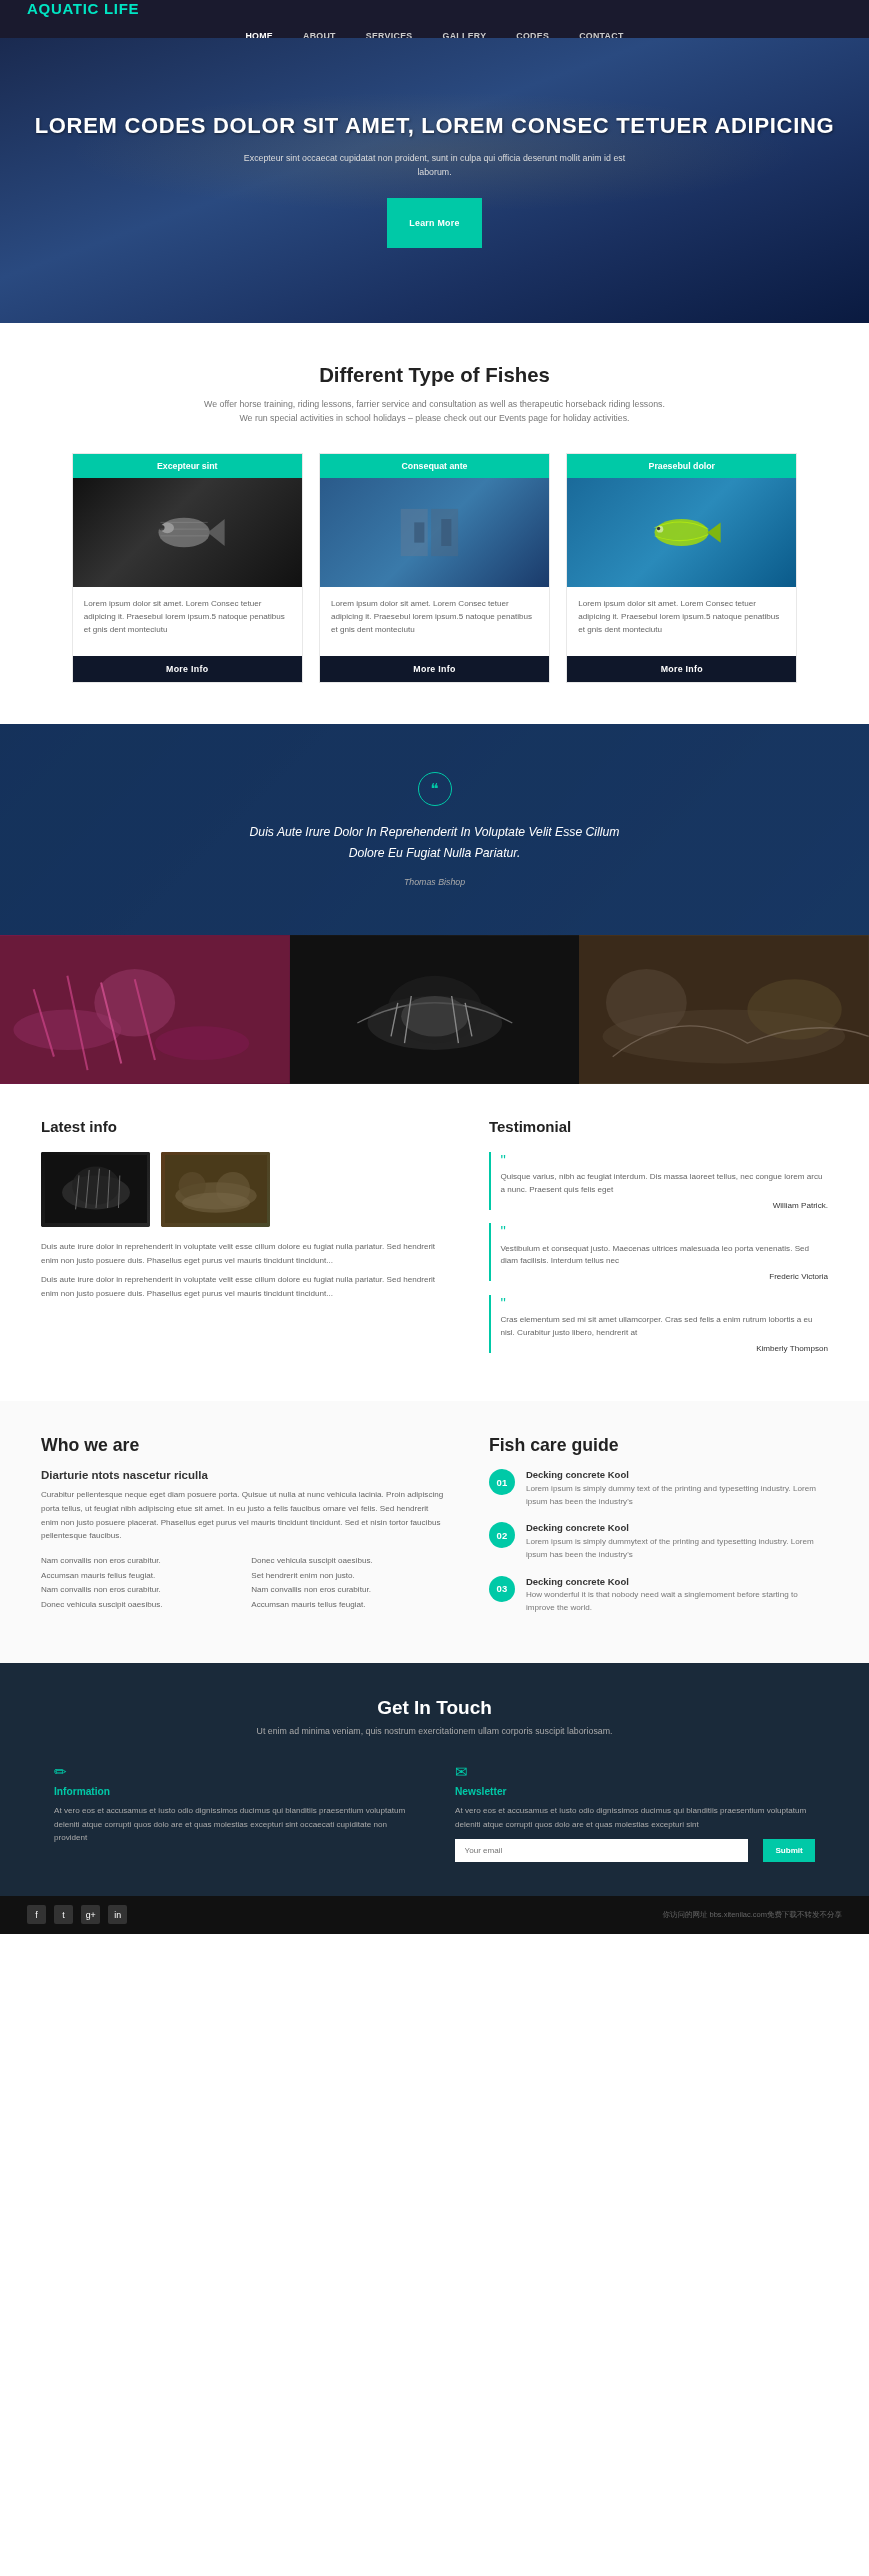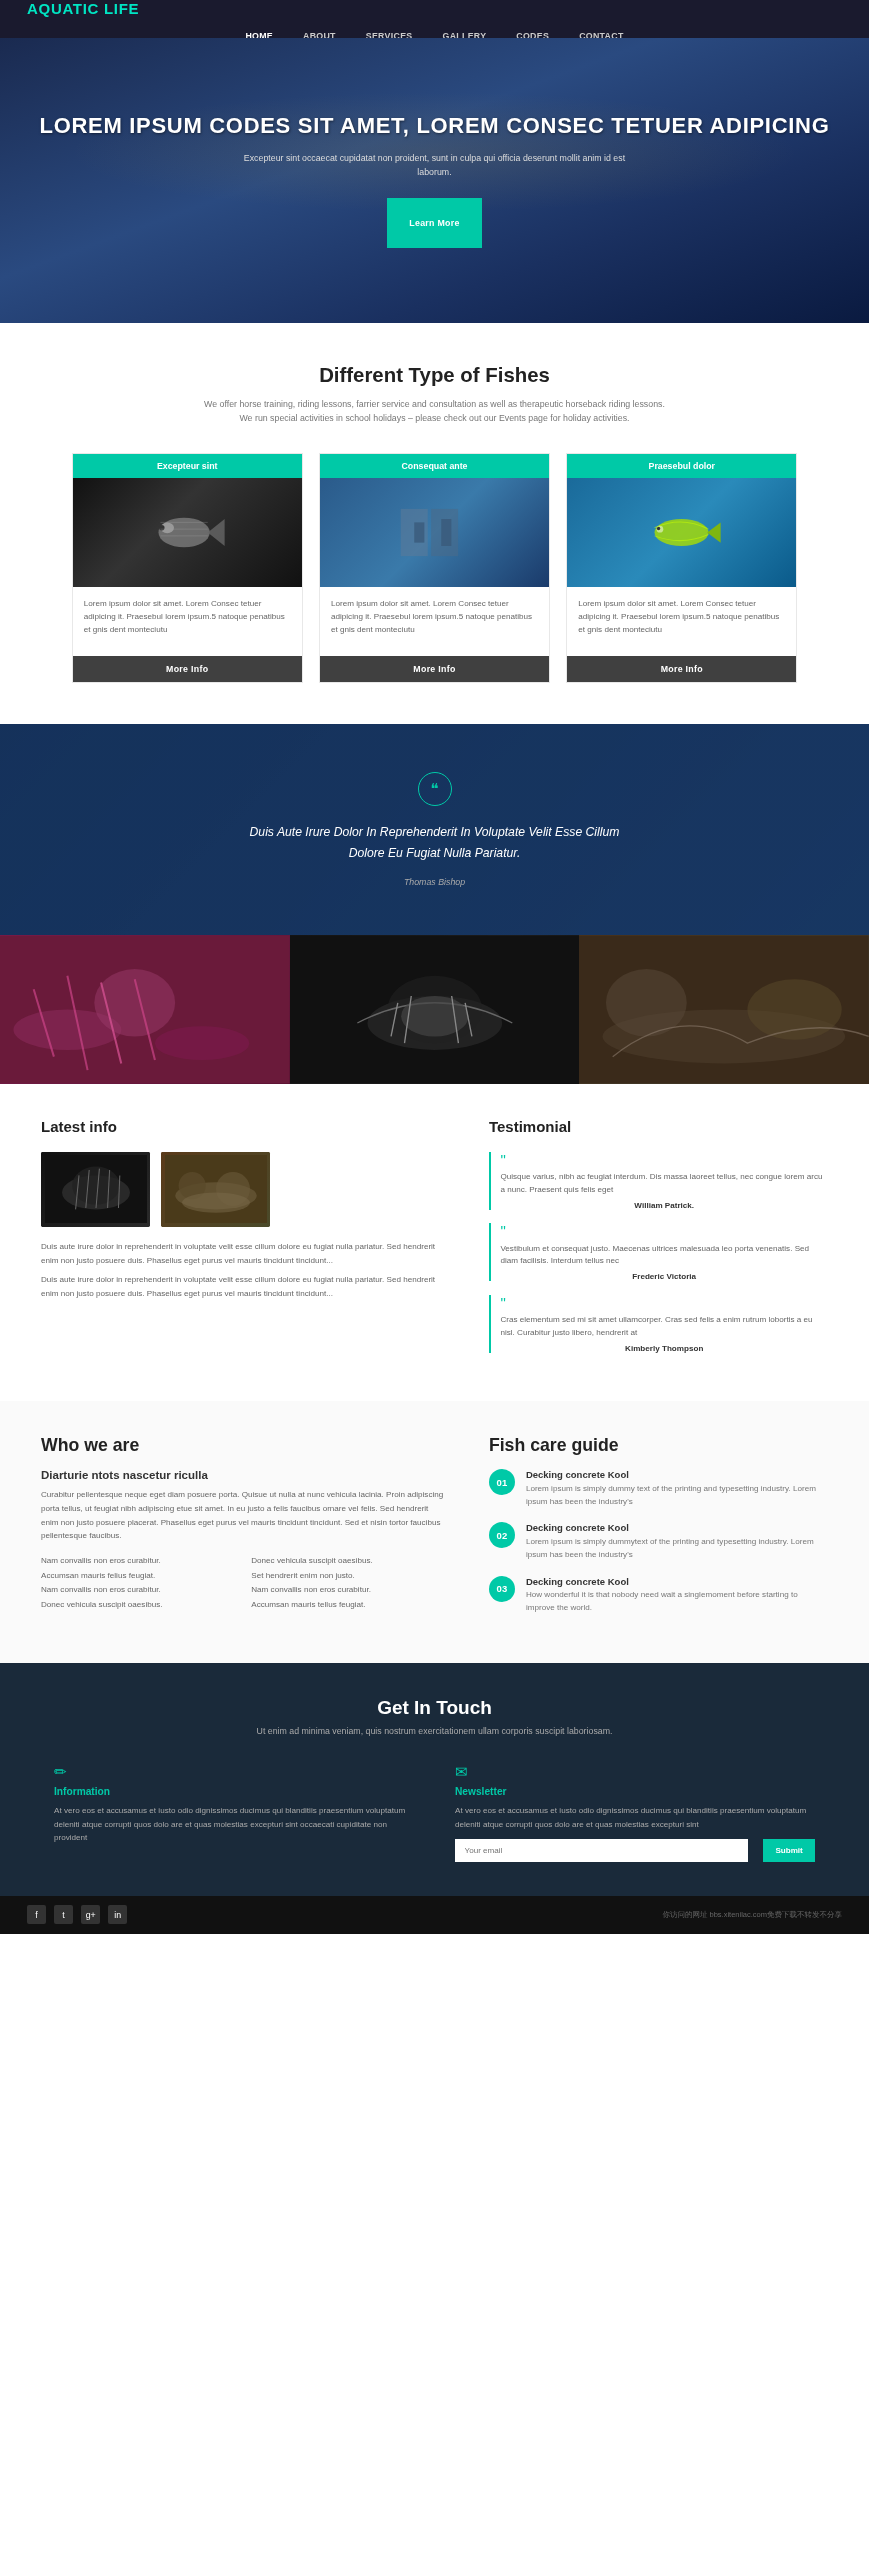--- a/index.html
+++ b/index.html
@@ -147,21 +147,21 @@
     .fish-card-body {
       padding: 11px;
       font-size: 8.1px;
       color: #666;
       line-height: 1.6;
       text-align: left;
     }
     .fish-card-body p { margin-bottom: 8.1px; }
     .btn-more {
       display: block;
-      background: #404040;
+      background: #0f172a;
       color: #fff;
       text-align: center;
       padding: 8.1px;
       font-size: 8.8px;
       font-weight: 600;
       cursor: pointer;
       border: none;
       width: 100%;
       letter-spacing: 0.3px;
     }
@@ -251,21 +251,21 @@
     .info-text { font-size: 8.1px; color: #666; line-height: 1.7; }
     .info-text p { margin-bottom: 5.4px; }
 
     .testimonial-item {
       border-left: 2px solid #00c9a7;
       padding-left: 9.5px;
       margin-bottom: 13.6px;
     }
     .testimonial-quote { font-size: 15px; color: #00c9a7; line-height: 1; margin-bottom: 4.1px; }
     .testimonial-text { font-size: 8.1px; color: #666; line-height: 1.6; margin-bottom: 4.1px; }
-    .testimonial-author { font-size: 8.1px; font-weight: 700; color: #333; text-align: center; }
+    .testimonial-author { font-size: 8.1px; font-weight: 400; color: #333; text-align: right; }
 
     
     .who-fishcare {
       display: flex;
       padding: 34px 41px;
       gap: 41px;
       background: #fafafa;
     }
     .who-we-are { flex: 1.2; }
     .fish-care { flex: 1; }
@@ -411,21 +411,21 @@
     <a>GALLERY</a>
     <a>CODES</a>
     <a>CONTACT</a>
   </div>
 </nav>
 
 <section class="hero">
   <div class="hero-bg"></div>
   <div class="hero-fish-overlay"></div>
   <div class="hero-content">
-    <h1>LOREM IPSUM CODES SIT AMET, LOREM CONSEC TETUER ADIPICING</h1>
+    <h1>LOREM CODES DOLOR SIT AMET, LOREM CONSEC TETUER ADIPICING</h1>
     <p>Excepteur sint occaecat cupidatat non proident, sunt in culpa qui officia deserunt mollit anim id est laborum.</p>
     <button class="btn-primary">Learn More</button>
   </div>
 </section>
 
 <section class="section-fishes">
   <h2>Different Type of Fishes</h2>
   <p class="subtitle">We offer horse training, riding lessons, farrier service and consultation as well as therapeutic horseback riding lessons. We run special activities in school holidays – please check out our Events page for holiday activities.</p>
   <div class="fish-cards">
 

